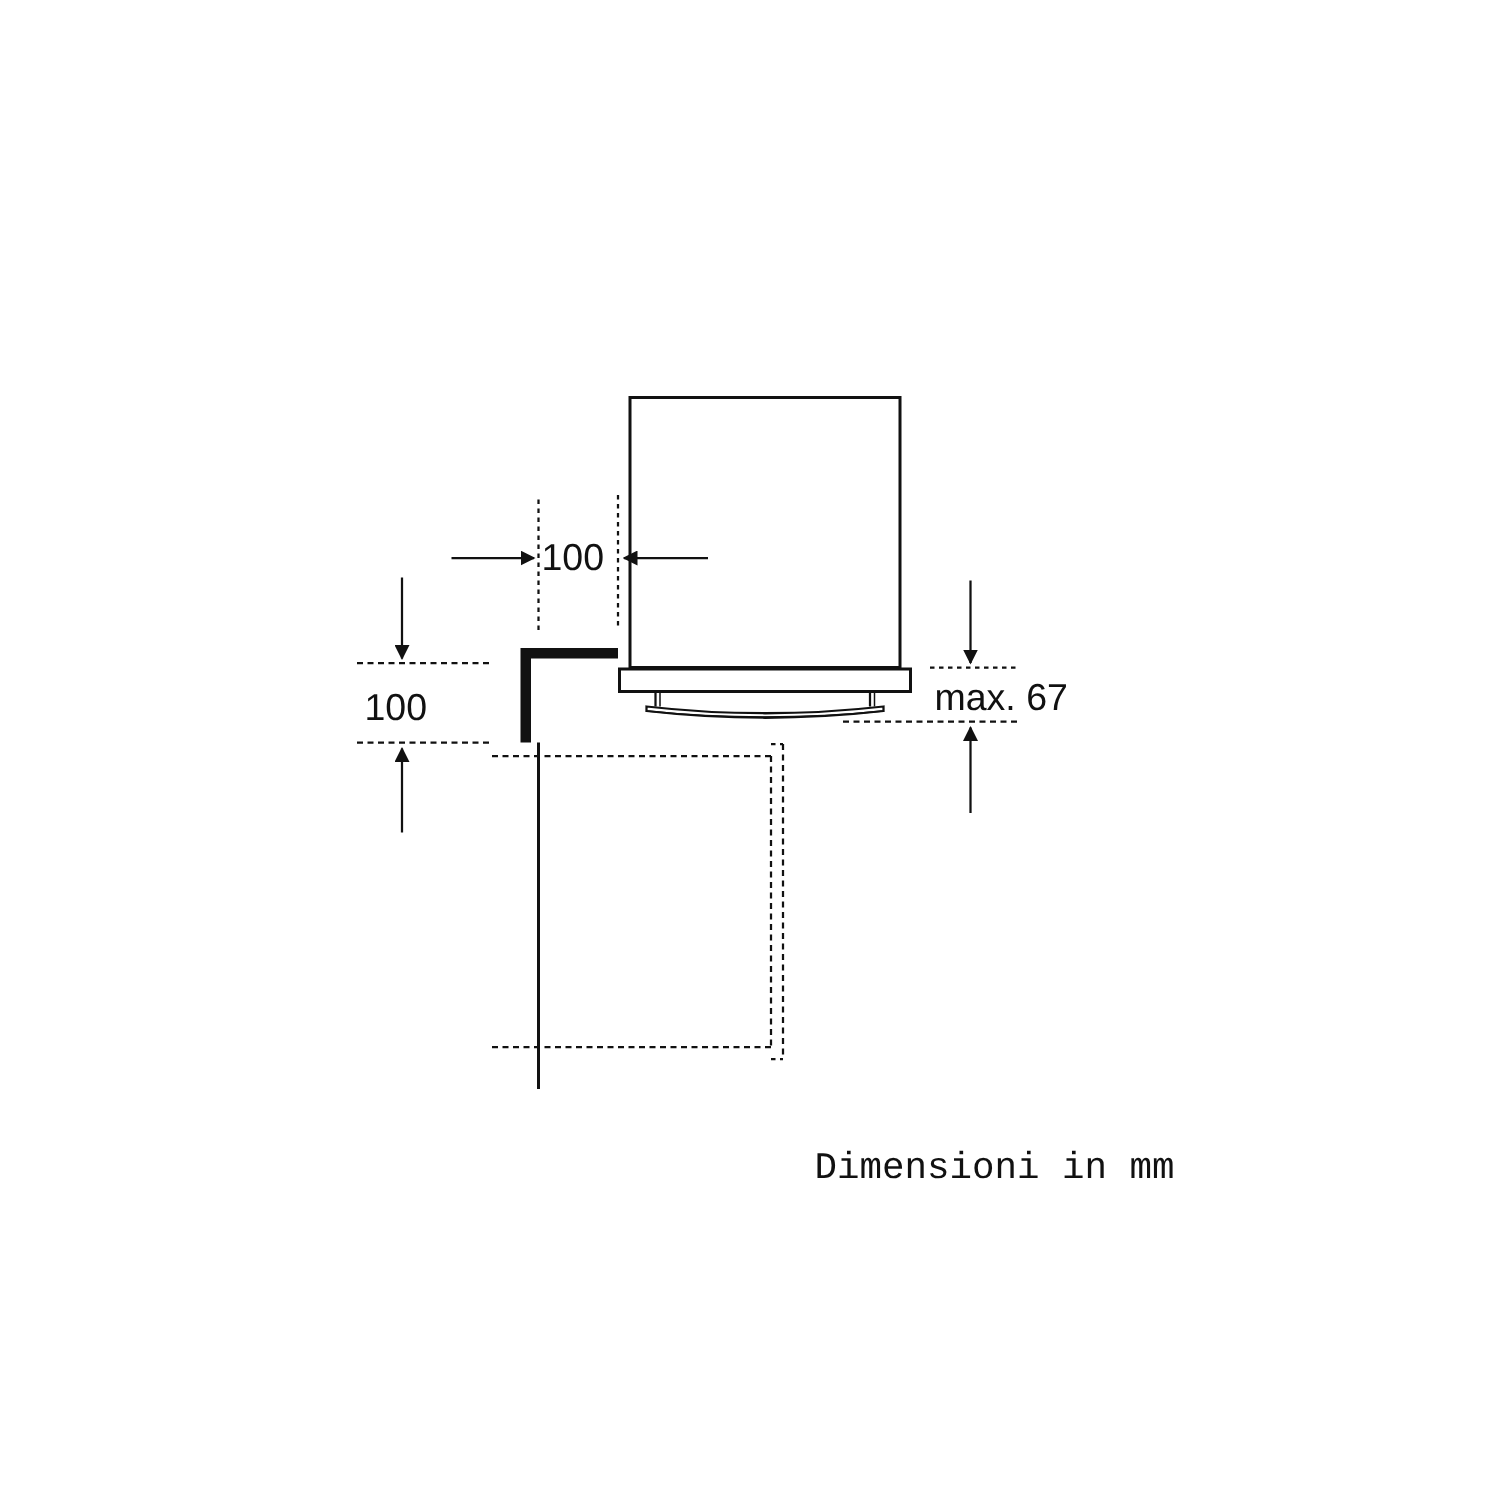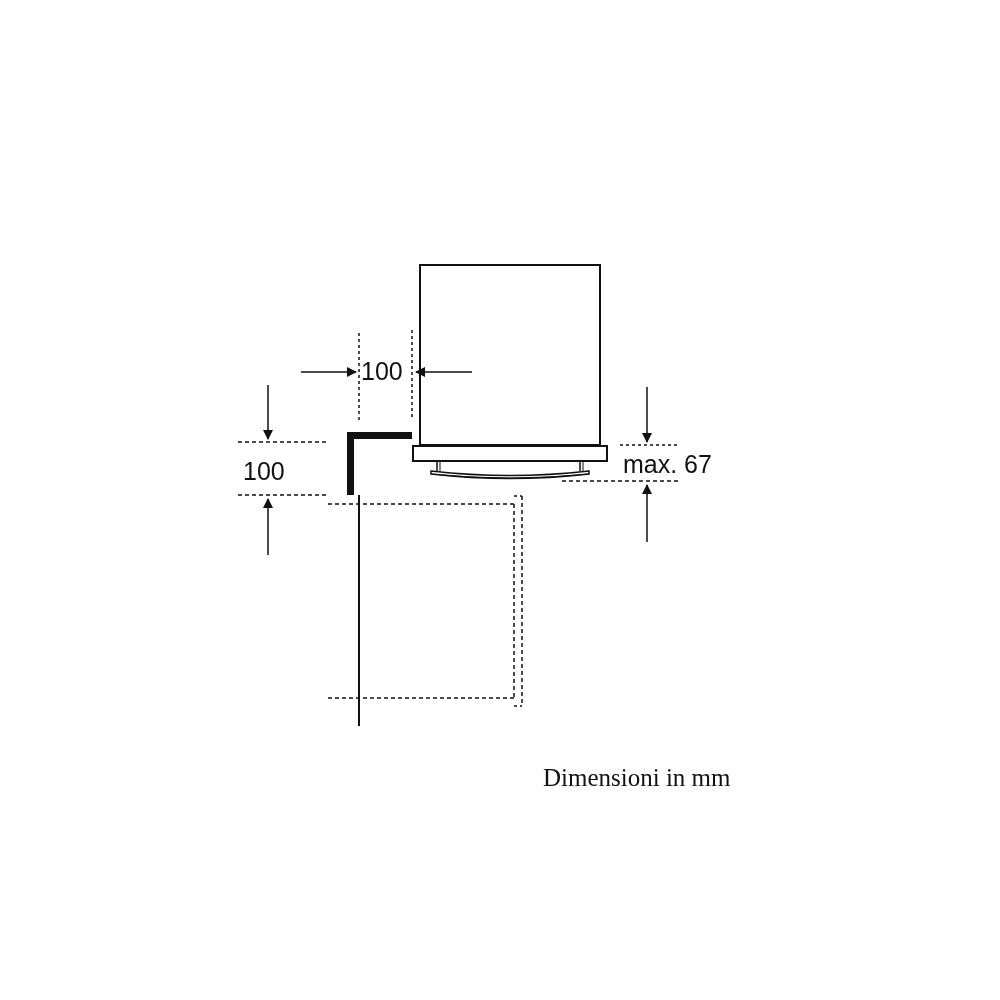--- a/index.html
+++ b/index.html
@@ -1,21 +1,21 @@
 <!DOCTYPE html>
 <html><head>
   <meta charset="utf-8">
   <style>
     html, body { margin: 0; padding: 0; background: #ffffff; }
     body { width: 1000px; height: 1000px; position: relative; overflow: hidden; }
     #drawing { position: absolute; left: 0; top: 0; width: 1000px; height: 1000px; }
     .lbl { font-family: "Liberation Sans", sans-serif; fill: #111111; }
     .caption {
       position: absolute; left: 543px; top: 764px;
-      font-family: Liberation Serif, serif; font-size: 25px; color: #111111;
+      font-family: Liberation Mono, monospace; font-size: 25px; color: #111111;
       white-space: nowrap;
     }
   </style>
 </head>
 <body>
 
 <svg id="drawing" viewBox="0 0 1000 1000" xmlns="http://www.w3.org/2000/svg">
   <defs>
     <marker id="arrow" markerWidth="10" markerHeight="10" refX="9" refY="5" orient="auto" markerUnits="userSpaceOnUse">
       <path d="M0,0 L10,5 L0,10 z" fill="#111"></path>

